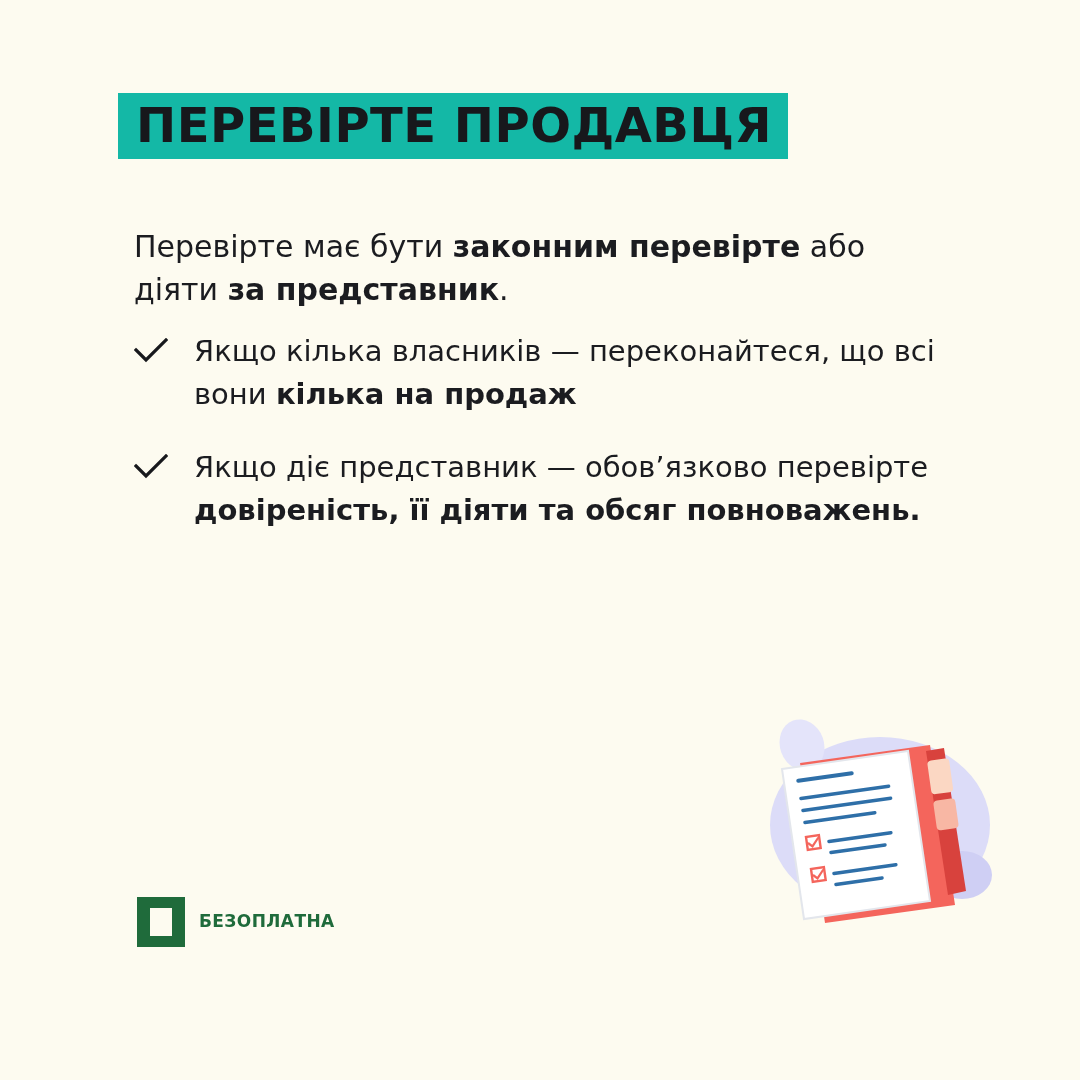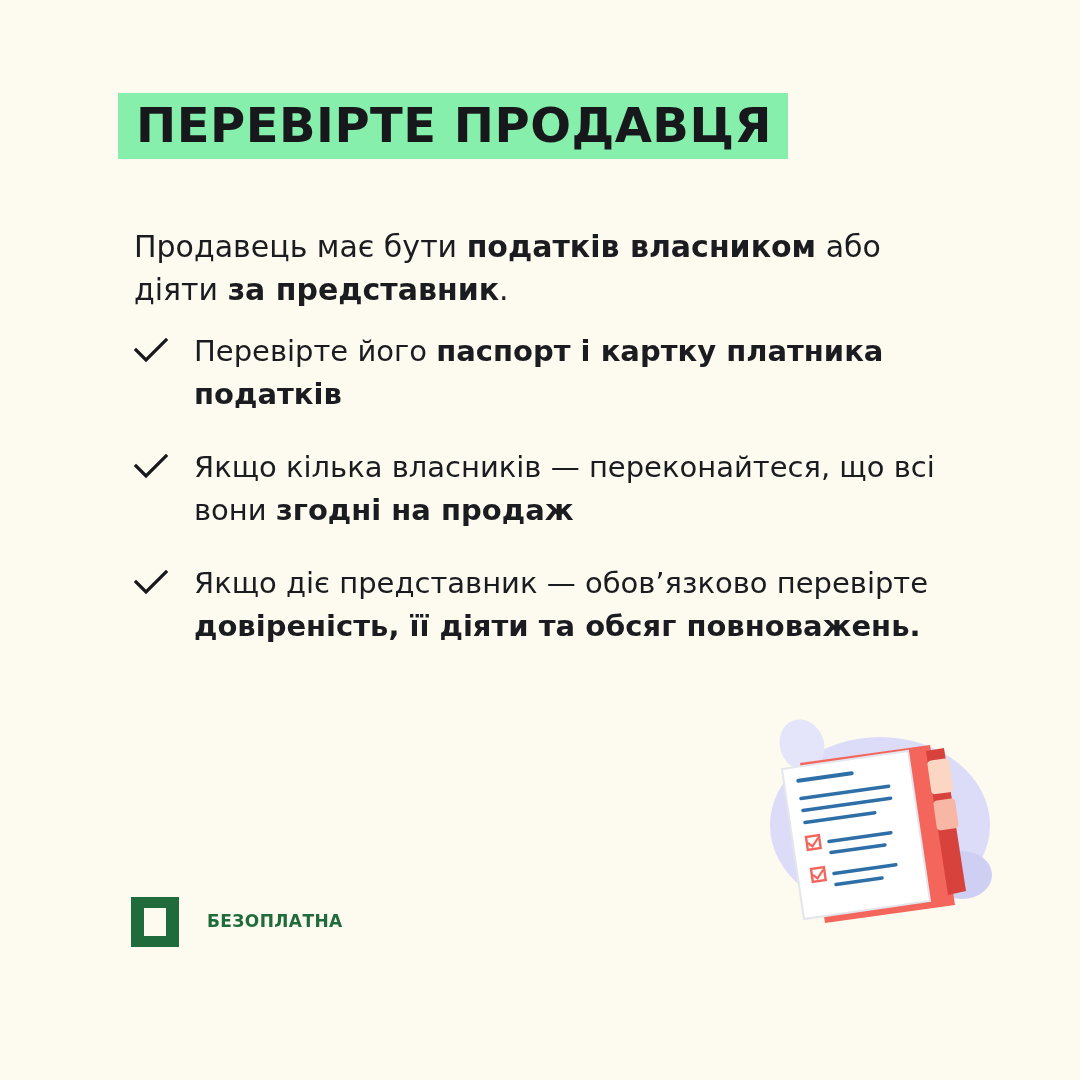--- a/index.html
+++ b/index.html
@@ -22,21 +22,21 @@
   }
 
   
   .title-wrap {
     position: absolute;
     left: 118px;
     top: 93px;
   }
   .title-highlight {
     display: inline-block;
-    background: #86efac;
+    background: #14b8a6;
     padding: 8px 16px 10px 18px;
     line-height: 1;
   }
   .title-text {
     font-family: "DejaVu Sans", "Liberation Sans", sans-serif;
     font-weight: bold;
     font-size: 48px;
     letter-spacing: 0.5px;
     color: #17181C;
     white-space: nowrap;
@@ -77,25 +77,24 @@
     font-size: 29px;
     line-height: 1.48;
     color: #1B1C20;
     padding-left: 22px;
   }
   .bullet-text b { font-weight: bold; }
 
   
   .logo {
     position: absolute;
-    left: 131px;
+    left: 137px;
     top: 897px;
     display: flex;
     align-items: center;
-    gap: 14px;
   }
   .logo-mark {
     width: 48px;
     height: 50px;
     position: relative;
     flex: 0 0 auto;
   }
   .logo-mark .br {
     position: absolute;
     width: 13px;
@@ -144,41 +143,33 @@
 
 <div class="card">
 
   <div class="title-wrap">
     <span class="title-highlight">
       <span class="title-text">ПЕРЕВІРТЕ ПРОДАВЦЯ</span>
     </span>
   </div>
 
   <p class="intro">
-    <span>Продавець має бути </span><b>податків власником</b><span> або діяти </span><b>за представник</b><span>.</span>
+    <span>Перевірте має бути </span><b>законним перевірте</b><span> або діяти </span><b>за представник</b><span>.</span>
   </p>
 
   <div class="list">
+
 
     <div class="bullet">
       <span class="check">
         <svg width="34" height="26" viewBox="0 0 34 26" fill="none" xmlns="http://www.w3.org/2000/svg">
           <path d="M2 12 L12 22 L32 2" stroke="#17181C" stroke-width="3.2" stroke-linecap="square" fill="none"></path>
         </svg>
       </span>
-      <span class="bullet-text"><span>Перевірте його </span><b>паспорт і картку платника податків</b><span></span></span>
-    </div>
-
-    <div class="bullet">
-      <span class="check">
-        <svg width="34" height="26" viewBox="0 0 34 26" fill="none" xmlns="http://www.w3.org/2000/svg">
-          <path d="M2 12 L12 22 L32 2" stroke="#17181C" stroke-width="3.2" stroke-linecap="square" fill="none"></path>
-        </svg>
-      </span>
-      <span class="bullet-text"><span>Якщо кілька власників — переконайтеся, що всі вони </span><b>згодні на продаж</b><span></span></span>
+      <span class="bullet-text"><span>Якщо кілька власників — переконайтеся, що всі вони </span><b>кілька на продаж</b><span></span></span>
     </div>
 
     <div class="bullet">
       <span class="check">
         <svg width="34" height="26" viewBox="0 0 34 26" fill="none" xmlns="http://www.w3.org/2000/svg">
           <path d="M2 12 L12 22 L32 2" stroke="#17181C" stroke-width="3.2" stroke-linecap="square" fill="none"></path>
         </svg>
       </span>
       <span class="bullet-text"><span>Якщо діє представник — обов’язково перевірте </span><b>довіреність, її діяти та обсяг повноважень.</b><span></span></span>
     </div>

